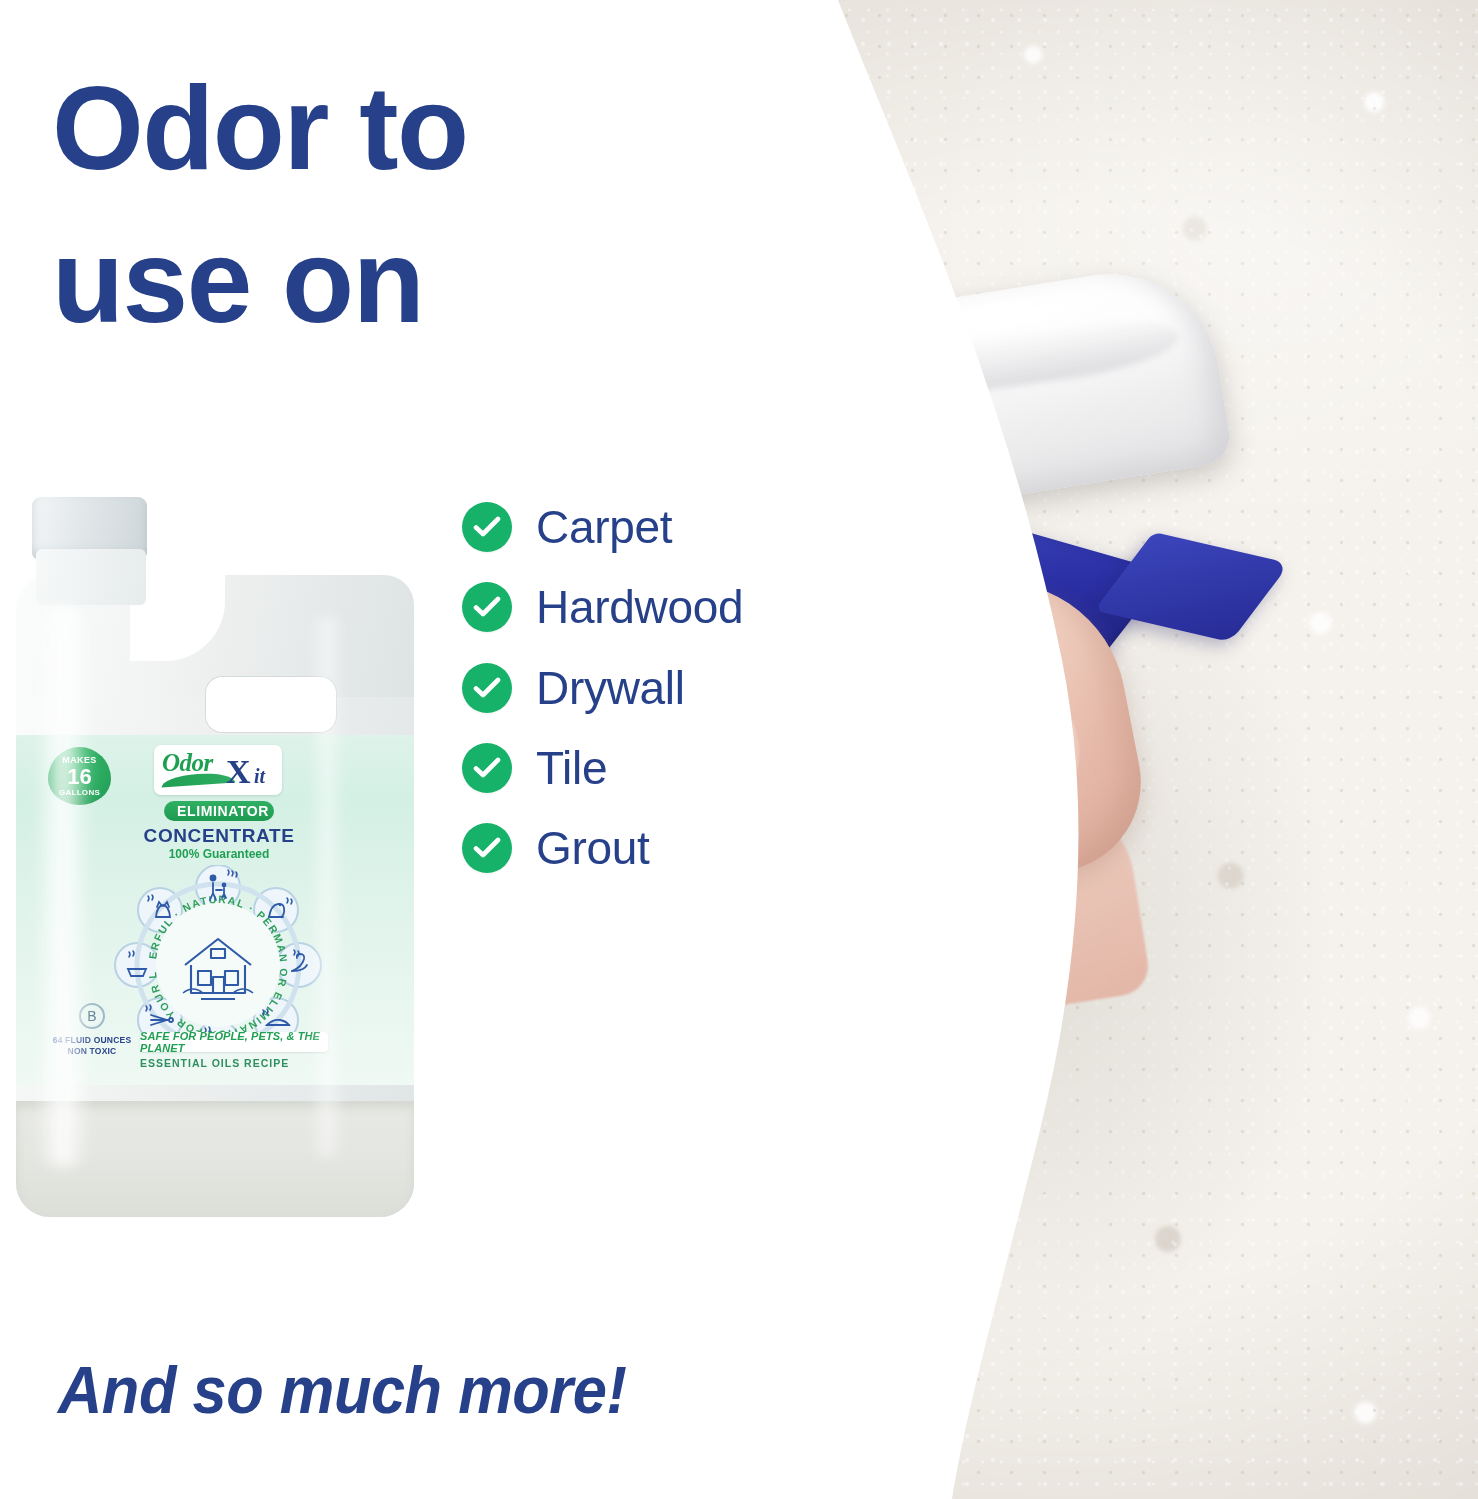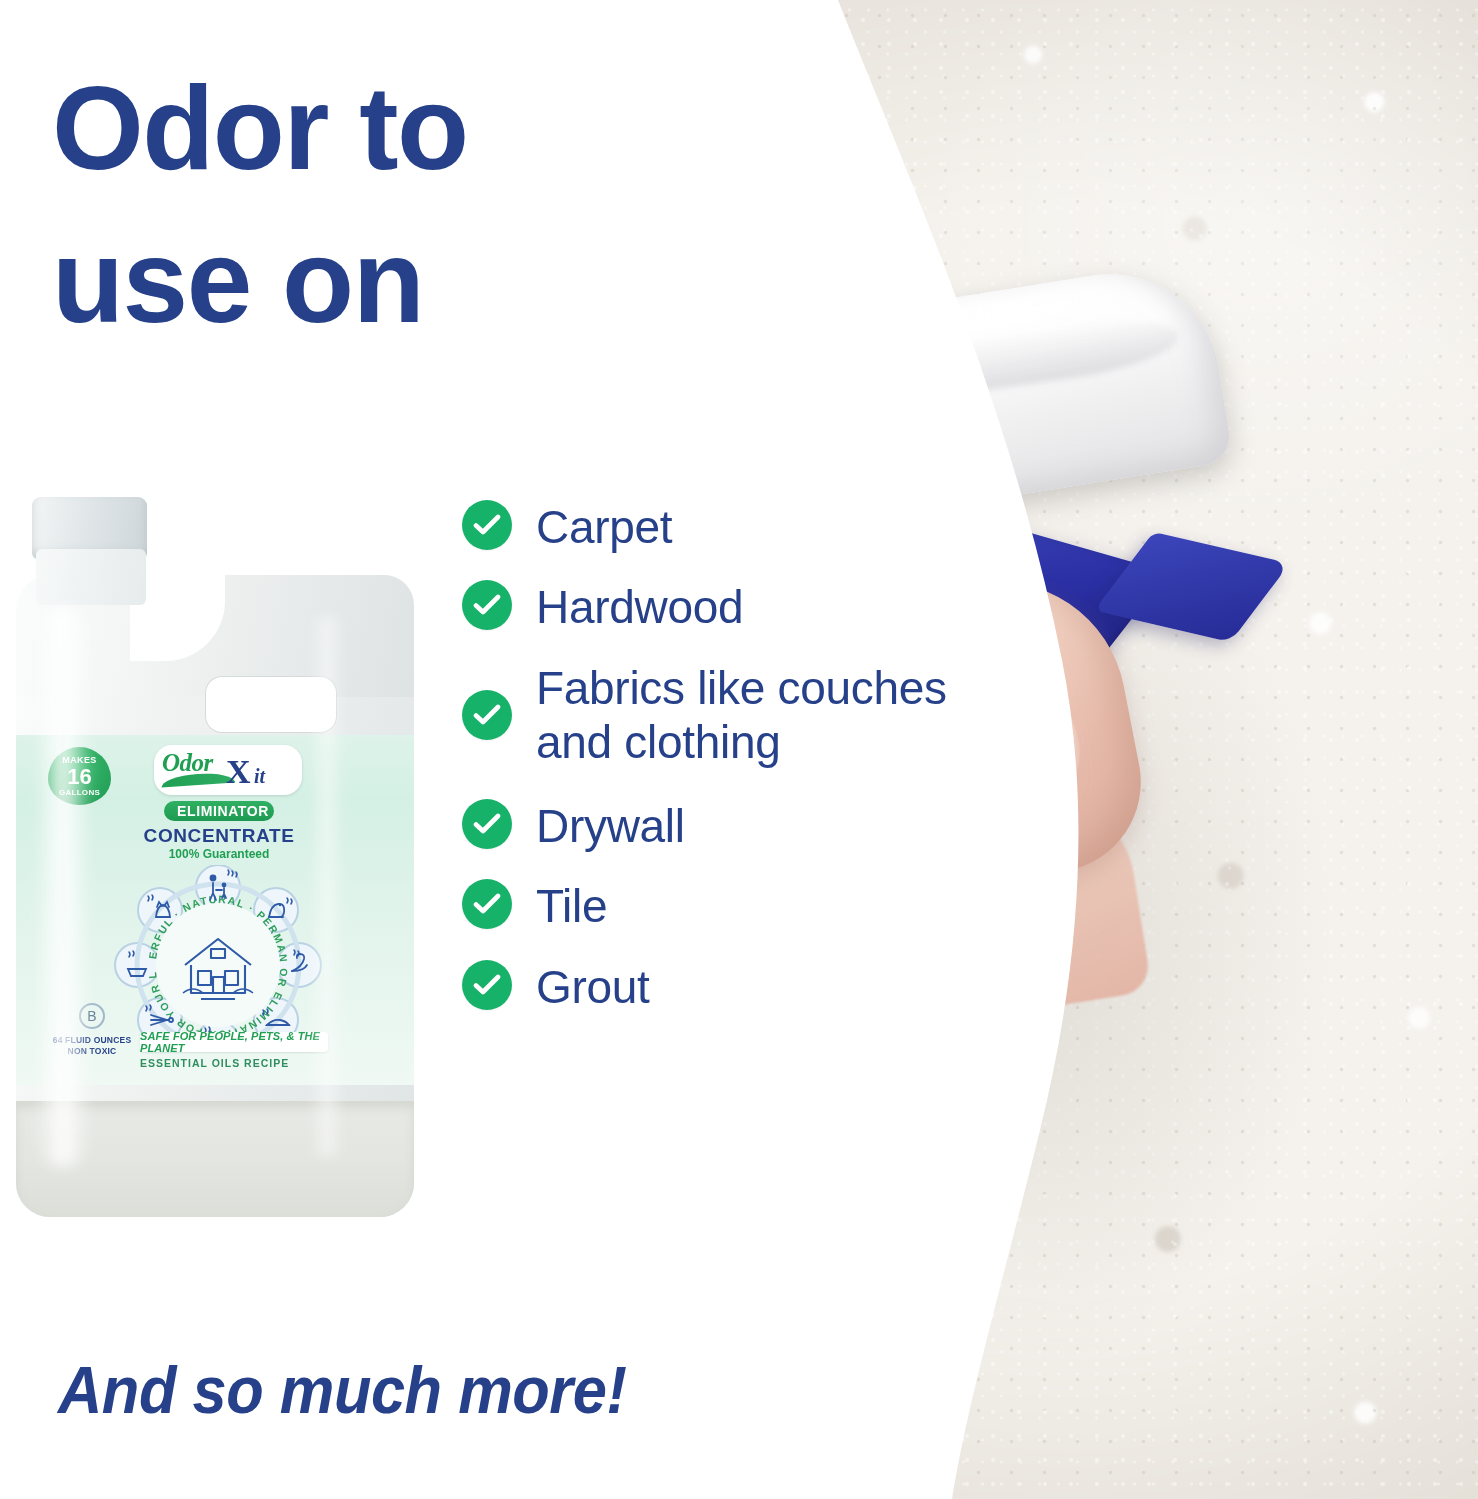--- a/index.html
+++ b/index.html
@@ -160,21 +160,21 @@
     position:absolute; left:52px; top:52px; width:720px;
     color:#26418a;
     font-size:118px; line-height:1.30; font-weight:700;
     letter-spacing:-1.5px;
   }
   .headline .l2{ display:block; }
 
   
   .uses-list{ position:absolute; left:462px; top:500px; width:620px; }
   .use-item{
-    display:flex; gap:24px;
+    display:flex; align-items:center; gap:24px;
     margin-bottom:26px;
   }
   .use-item.two-line{ align-items:center; margin-bottom:30px; }
   .check-badge{
     flex:0 0 auto; width:50px; height:50px; border-radius:50%;
     background:#17b26a; position:relative;
     box-shadow:0 1px 2px rgba(0,0,0,.06);
   }
   .check-badge svg{ position:absolute; left:11px; top:13px; }
   .use-label{
@@ -251,22 +251,22 @@
     border-radius:50% 50% 50% 50%/55% 55% 45% 45%;
     color:#ffffff; text-align:center;
     display:flex; flex-direction:column; align-items:center; justify-content:center;
     line-height:1;
   }
   .makes-badge .mb-top{ font-size:9px; font-weight:700; letter-spacing:.4px; }
   .makes-badge .mb-num{ font-size:22px; font-weight:700; margin:1px 0; }
   .makes-badge .mb-bot{ font-size:8px; font-weight:700; letter-spacing:.3px; }
 
   .logo-box{
-    position:absolute; left:138px; top:10px; width:148px; height:50px;
-    background:#ffffff; border-radius:18px;
+    position:absolute; left:138px; top:10px; width:128px; height:50px;
+    background:#ffffff; border-radius:7px;
     box-shadow:0 1px 3px rgba(60,90,80,.18);
     overflow:hidden;
   }
   .logo-odor{
     position:absolute; left:8px; top:4px;
     font-family:"Liberation Serif", serif;
     font-size:25px; font-style:italic; font-weight:700; color:#1f9f52;
     letter-spacing:-.5px;
   }
   .logo-swoosh{
@@ -382,29 +382,20 @@
 
       <div class="use-item">
         <span class="check-badge">
           <svg width="28" height="24" viewBox="0 0 28 24" aria-hidden="true">
             <path d="M3 12.5 L10 19 L25 4" fill="none" stroke="#ffffff" stroke-width="4.6" stroke-linecap="round" stroke-linejoin="round"></path>
           </svg>
         </span>
         <span class="use-label">Hardwood</span>
       </div>
 
-      <div class="use-item two-line">
-        <span class="check-badge">
-          <svg width="28" height="24" viewBox="0 0 28 24" aria-hidden="true">
-            <path d="M3 12.5 L10 19 L25 4" fill="none" stroke="#ffffff" stroke-width="4.6" stroke-linecap="round" stroke-linejoin="round"></path>
-          </svg>
-        </span>
-        <span class="use-label">Fabrics like couches
-and clothing</span>
-      </div>
 
       <div class="use-item">
         <span class="check-badge">
           <svg width="28" height="24" viewBox="0 0 28 24" aria-hidden="true">
             <path d="M3 12.5 L10 19 L25 4" fill="none" stroke="#ffffff" stroke-width="4.6" stroke-linecap="round" stroke-linejoin="round"></path>
           </svg>
         </span>
         <span class="use-label">Drywall</span>
       </div>
 

